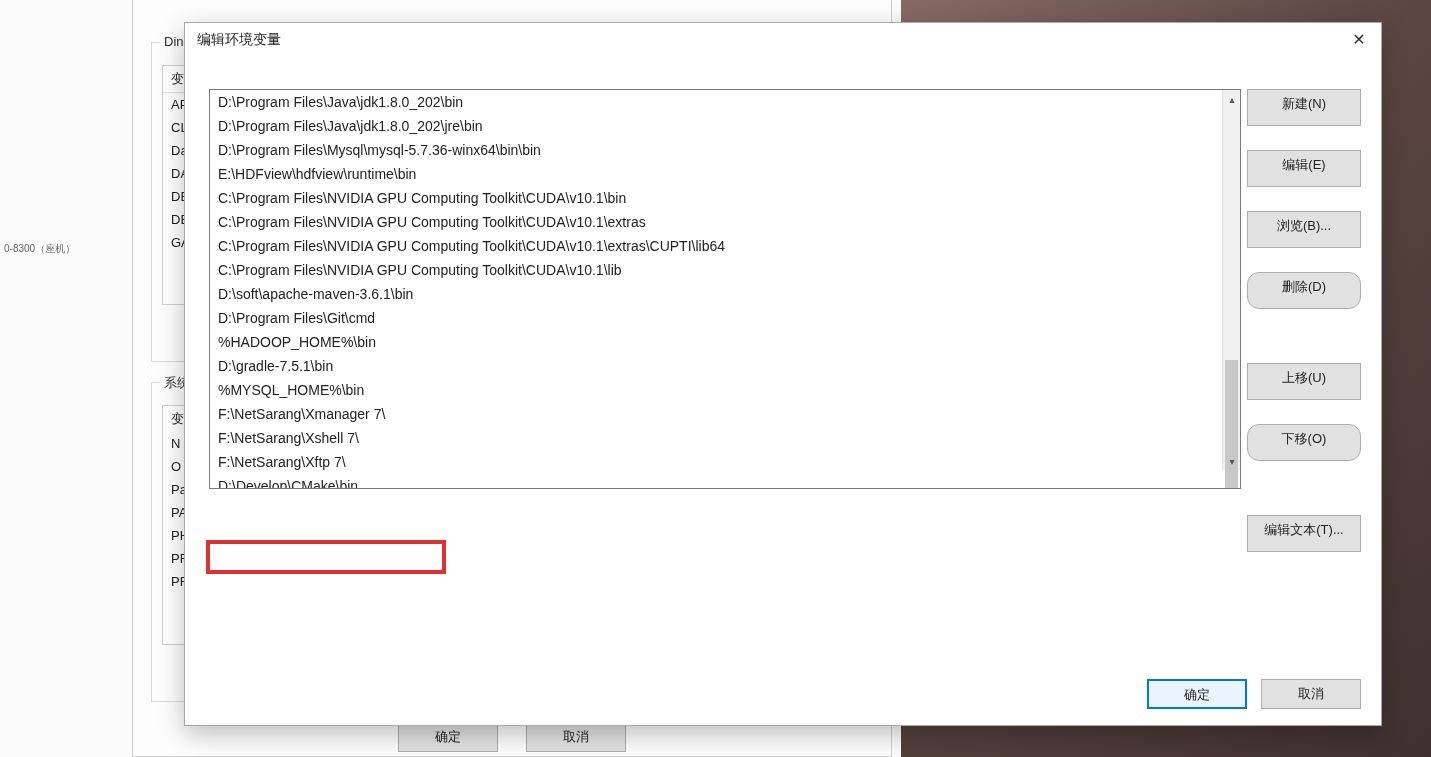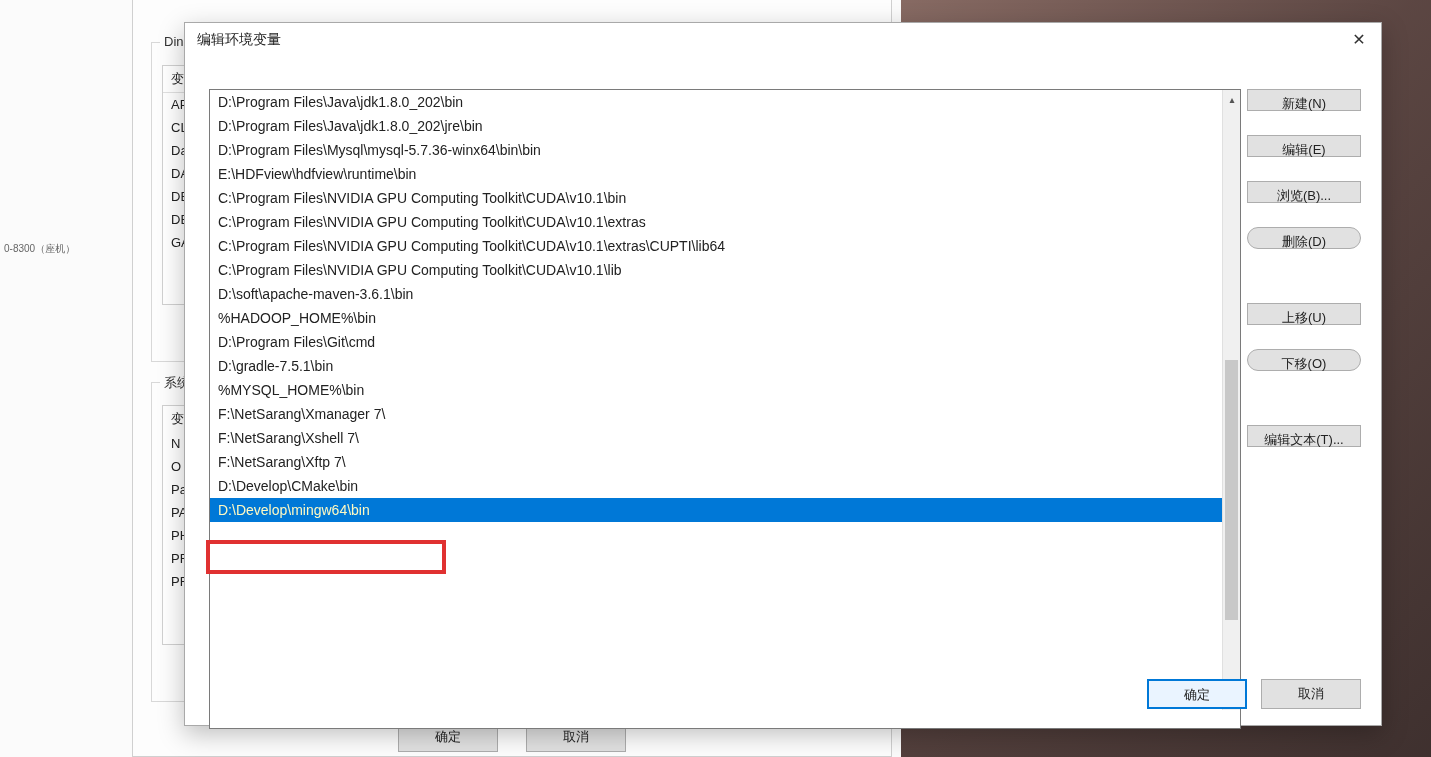--- a/index.html
+++ b/index.html
@@ -87,21 +87,21 @@
     }
     .close {
       position: absolute; right: 6px; top: 4px;
       width: 32px; height: 24px;
       display: flex; align-items: center; justify-content: center;
       font-size: 16px; color: #333;
     }
     .listbox {
       position: absolute;
       left: 24px; top: 66px;
-      width: 1032px; height: 640px;
+      width: 1032px; height: 400px;
       border: 1px solid #7a7a7a;
       background: #fff;
       overflow: hidden;
     }
     .listbox-inner {
       position: absolute; inset: 0 18px 0 0;
       overflow: hidden;
     }
     .row { padding: 4px 8px; font-size: 14px; white-space: nowrap; }
     .row.selected { background: #0078d7; color: #fef9c3; }
@@ -128,21 +128,21 @@
       background: #c8c8c8;
     }
 
     
     .side {
       position: absolute; right: 20px; top: 66px;
       width: 114px;
       display: flex; flex-direction: column;
     }
     .side .btn {
-      height: 22px; line-height: 28px;
+      height: 37px; line-height: 28px;
       border: 1px solid #adadad; background: #e1e1e1;
       font-size: 13px; text-align: center;
       margin-bottom: 24px;
       cursor: default;
     }
     .side .gap-lg { margin-bottom: 54px; border-radius: 12px; }
 
     
     .dlg-bottom {
       position: absolute;
@@ -215,22 +215,22 @@
     <div class="listbox-inner" id="listbox-inner">
         <div class="row">D:\Program Files\Java\jdk1.8.0_202\bin</div>
         <div class="row">D:\Program Files\Java\jdk1.8.0_202\jre\bin</div>
         <div class="row">D:\Program Files\Mysql\mysql-5.7.36-winx64\bin\bin</div>
         <div class="row">E:\HDFview\hdfview\runtime\bin</div>
         <div class="row">C:\Program Files\NVIDIA GPU Computing Toolkit\CUDA\v10.1\bin</div>
         <div class="row">C:\Program Files\NVIDIA GPU Computing Toolkit\CUDA\v10.1\extras</div>
         <div class="row">C:\Program Files\NVIDIA GPU Computing Toolkit\CUDA\v10.1\extras\CUPTI\lib64</div>
         <div class="row">C:\Program Files\NVIDIA GPU Computing Toolkit\CUDA\v10.1\lib</div>
         <div class="row">D:\soft\apache-maven-3.6.1\bin</div>
+        <div class="row">D:\Program Files\Git\cmd</div>
         <div class="row">%HADOOP_HOME%\bin</div>
-        <div class="row">D:\Program Files\Git\cmd</div>
         <div class="row">D:\gradle-7.5.1\bin</div>
         <div class="row">%MYSQL_HOME%\bin</div>
         <div class="row">F:\NetSarang\Xmanager 7\</div>
         <div class="row">F:\NetSarang\Xshell 7\</div>
         <div class="row">F:\NetSarang\Xftp 7\</div>
         <div class="row">D:\Develop\CMake\bin</div>
         <div class="row selected">D:\Develop\mingw64\bin</div>
       </div>
     <div class="vscroll">
       <div class="arrow up">▴</div>

